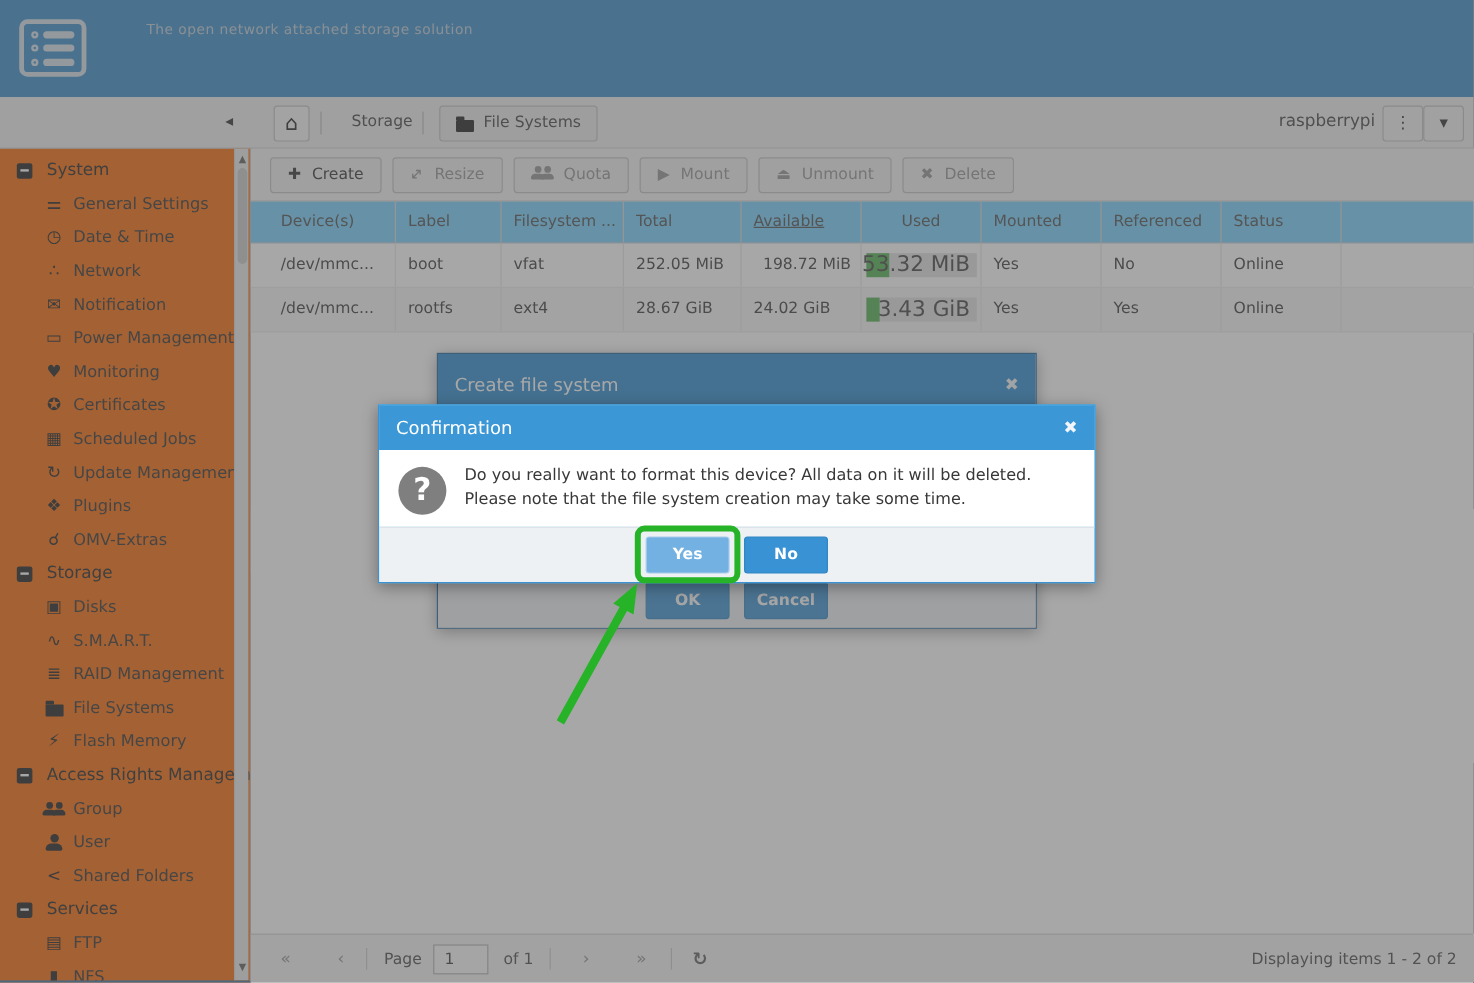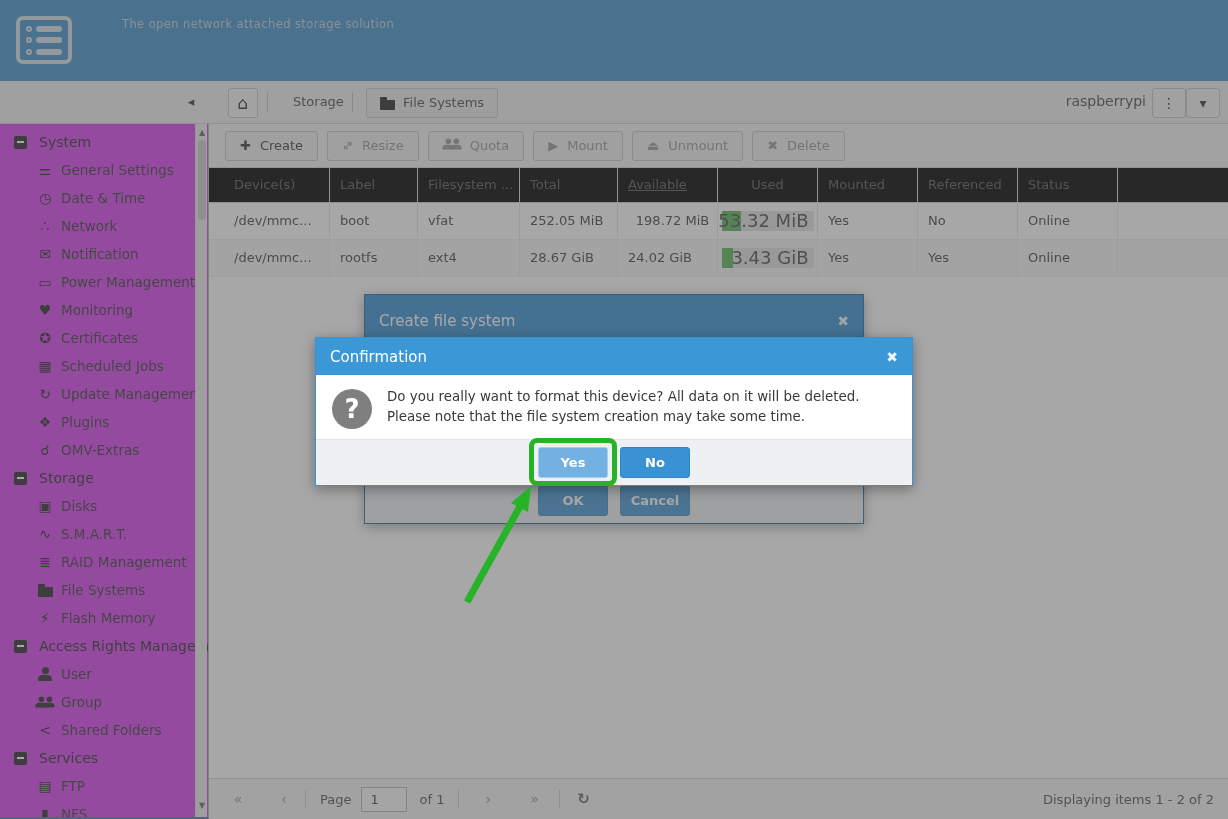--- a/index.html
+++ b/index.html
@@ -22,21 +22,21 @@
   .topbar { position:absolute; left:0; top:81px; width:1228px; height:43px; background:#f0f0f0; border-bottom:1px solid #cfcfcf; z-index:1; }
   .collapse-arrow { position:absolute; left:180px; top:6px; width:22px; height:30px; color:#3c3c3c; font-size:13px; line-height:30px; text-align:center; cursor:pointer; }
   .crumb-home { position:absolute; left:228px; top:7px; width:30px; height:30px; border:1px solid #c6c6c6; border-radius:3px; background:#f7f7f7; color:#2f2f2f; font-size:17px; line-height:28px; text-align:center; }
   .crumb-sep { position:absolute; top:12px; width:1px; height:19px; background:#c0c0c0; }
   .crumb-btn { position:absolute; top:7px; height:30px; line-height:28px; font-size:13px; color:#4f4f4f; padding:0 13px; }
   .crumb-btn.boxed { border:1px solid #c6c6c6; border-radius:3px; background:#ededed; display:flex; align-items:center; gap:8px; }
   .hostname { position:absolute; right:82px; top:12px; font-size:14px; color:#4f4f4f; }
   .tb-iconbtn { position:absolute; top:7px; width:34px; height:30px; border:1px solid #c6c6c6; border-radius:3px; background:#f3f3f3; color:#3a3a3a; text-align:center; line-height:28px; font-size:14px; }
 
   
-  .sidebar { position:absolute; left:0; top:124px; width:209px; height:695px; background:#d946ef; border-right:1px solid #b7b7b7; border-bottom:2px solid #4f7ca6; z-index:1; overflow:hidden; }
+  .sidebar { position:absolute; left:0; top:124px; width:209px; height:695px; background:#f97316; border-right:1px solid #b7b7b7; border-bottom:2px solid #4f7ca6; z-index:1; overflow:hidden; }
   .nav { padding-top:4px; }
   .nav-row { display:flex; align-items:center; height:28px; white-space:nowrap; overflow:hidden; cursor:pointer; }
   .nav-row .ic { flex:0 0 auto; display:inline-flex; justify-content:center; align-items:center; width:18px; color:#2c2c2c; font-size:14px; }
   .nav-row.group { padding-left:11px; font-size:14px; color:#303030; }
   .nav-row.group .lbl { margin-left:10px; }
   .nav-row.child { padding-left:36px; font-size:13.5px; color:#3d3d3d; }
   .nav-row.child .lbl { margin-left:7px; }
   .icon-minus-square { width:13px; height:13px; background:#2c2c2c; border-radius:2px; position:relative; display:inline-block; }
   .icon-minus-square::before { content:""; position:absolute; left:3px; top:5.5px; width:7px; height:2px; background:#fff; }
   .icon-folder { width:15px; height:10px; background:#2c2c2c; border-radius:1px; position:relative; display:inline-block; margin-top:3px; }
@@ -57,21 +57,21 @@
   .content { position:absolute; left:209px; top:124px; width:1019px; height:695px; background:#fff; z-index:1; }
   .grid-toolbar { position:absolute; left:0; top:0; width:100%; height:44px; background:#f4f4f4; border-bottom:1px solid #d7d7d7; display:flex; align-items:center; padding-left:16px; gap:9px; }
   .tbtn { height:30px; display:flex; align-items:center; gap:9px; padding:0 14px; border:1px solid #c6c6c6; border-radius:3px; background:#f1f1f1; font-size:13px; color:#3f3f3f; cursor:pointer; }
   .tbtn .tic { font-size:13px; color:#3f3f3f; display:inline-block; }
   .tbtn.disabled { color:#9a9a9a; cursor:default; }
   .tbtn.disabled .tic { color:#9a9a9a; }
   .tbtn.disabled .icon-people .icon-person::before,
   .tbtn.disabled .icon-people .icon-person::after { background:#9a9a9a; }
   .tic.rot45 { transform:rotate(-45deg); }
 
-  .grid-head { position:absolute; left:0; top:44px; width:100%; height:35px; background:#000000; border-bottom:1px solid #d2d2d2; display:flex; }
+  .grid-head { position:absolute; left:0; top:44px; width:100%; height:35px; background:#7dd3fc; border-bottom:1px solid #d2d2d2; display:flex; }
   .gh-cell { height:100%; border-right:1px solid #dadada; font-size:13px; color:#5a5a5a; line-height:34px; padding-left:10px; white-space:nowrap; overflow:hidden; }
   .gh-cell.c-used { text-align:center; padding-left:0; }
   .gh-cell.filler { border-right:none; }
   .grid-row { position:absolute; left:0; width:100%; height:37px; display:flex; background:#fff; border-bottom:1px solid #ededed; }
   .grid-row.alt { background:#f6f6f6; }
   .gr-cell { height:100%; border-right:1px solid #e8e8e8; font-size:13px; color:#474747; line-height:36px; padding-left:10px; white-space:nowrap; overflow:hidden; }
   .gr-cell.filler { border-right:none; }
   .gr-cell.c-used { display:flex; align-items:center; justify-content:center; padding-left:0; }
   .used-bar { position:relative; width:92px; height:20px; background:#e2e2e2; }
   .used-bar .fill { position:absolute; left:0; top:0; bottom:0; background:#5bb75b; }
@@ -261,32 +261,32 @@
           <span class="lbl">Flash Memory</span>
         </div>
         <div class="nav-row group">
           <span class="ic">
             <span class="icon-minus-square"></span>
           </span>
           <span class="lbl">Access Rights Management</span>
         </div>
         <div class="nav-row child">
           <span class="ic">
-            <span class="icon-person"></span>
-          </span>
-          <span class="lbl">User</span>
-        </div>
-        <div class="nav-row child">
-          <span class="ic">
             <span class="icon-people">
               <span class="icon-person"></span>
               <span class="icon-person"></span>
             </span>
           </span>
           <span class="lbl">Group</span>
+        </div>
+        <div class="nav-row child">
+          <span class="ic">
+            <span class="icon-person"></span>
+          </span>
+          <span class="lbl">User</span>
         </div>
         <div class="nav-row child">
           <span class="ic">
             <span>&lt;</span>
           </span>
           <span class="lbl">Shared Folders</span>
         </div>
         <div class="nav-row group">
           <span class="ic">
             <span class="icon-minus-square"></span>

